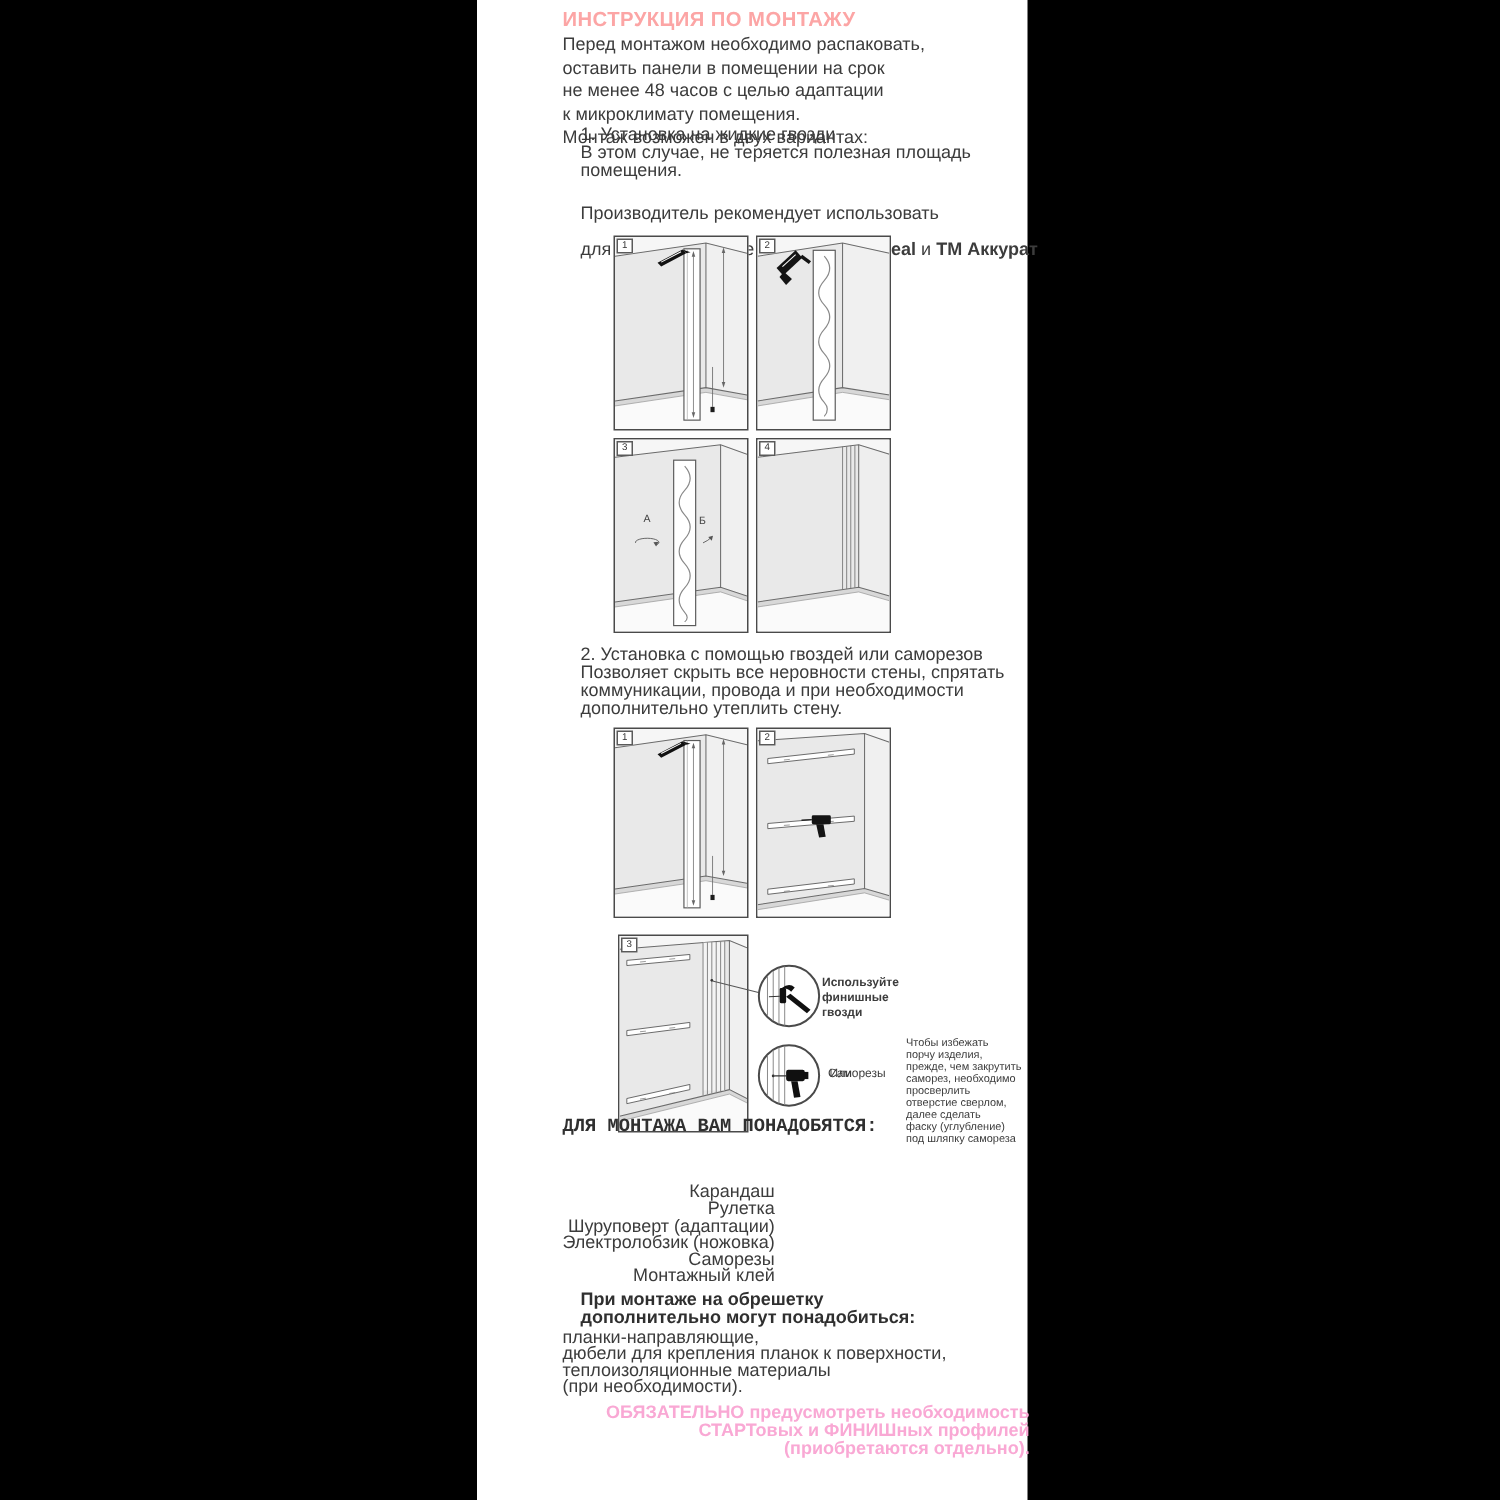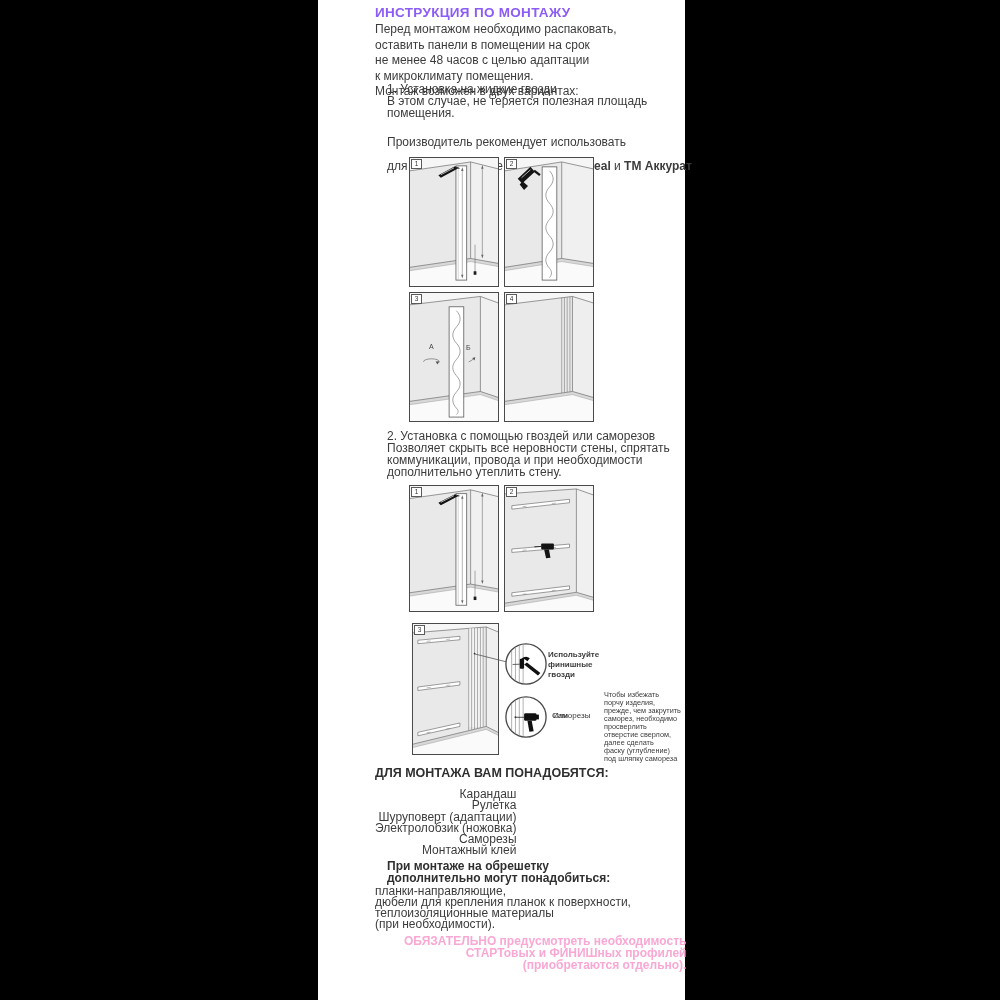--- a/index.html
+++ b/index.html
@@ -9,21 +9,21 @@
     font-family:"Liberation Sans", sans-serif;
     color:#3c3c3c;
     position:relative;
     overflow:hidden;
   }
   .sheet {
     position:absolute; left:318px; top:0; width:367px; height:1000px;
     background:#fff;
   }
   .abs { position:absolute; }
-  .h1 { font-weight:bold; font-size:13.5px; letter-spacing:.3px; color:#8b5cf6; }
+  .h1 { font-weight:bold; font-size:13.5px; letter-spacing:.3px; color:#fca5a5; }
   .hb { font-weight:bold; font-size:12.5px; color:#2f2f2f; }
   .para { font-size:12px; white-space:pre-line; }
   .loose { line-height:15.6px; }
   .tight { line-height:11.9px;margin-left:12px; }
   .list-item { font-size:12px; line-height:11.3px; }
   .small { font-size:8px; line-height:10.2px; white-space:pre-line; }
   .note { font-size:7.3px; line-height:8px; white-space:pre-line; }
   .b { font-weight:bold; }
   .panel { position:absolute; border:1px solid #4a4a4a; background:#fff; }
   .panel svg { display:block; width:100%; height:100%; }
@@ -306,21 +306,21 @@
 <div class="abs note" style="left:588px; top:691px;margin-left:16px;">Чтобы избежать
 порчу изделия,
 прежде, чем закрутить
 саморез, необходимо
 просверлить
 отверстие сверлом,
 далее сделать
 фаску (углубление)
 под шляпку самореза</div>
 
-<div class="abs hb" style="left:375px; top:766px;">ДЛЯ МОНТАЖА ВАМ ПОНАДОБЯТСЯ:</div>
+<div class="abs hb" style="left:375px; top:744px;font-family:Liberation Mono, monospace;">ДЛЯ МОНТАЖА ВАМ ПОНАДОБЯТСЯ:</div>
 <div class="abs" style="left:375px; top:789px;text-align:right;">
   <div class="list-item">Карандаш</div>
   <div class="list-item">Рулетка</div>
   <div class="list-item">Шуруповерт (адаптации)</div>
   <div class="list-item">Электролобзик (ножовка)</div>
   <div class="list-item">Саморезы</div>
   <div class="list-item">Монтажный клей</div>
 </div>
 
 <div class="abs para tight b" style="left:375px; top:861px; color:#2f2f2f;">При монтаже на обрешетку

